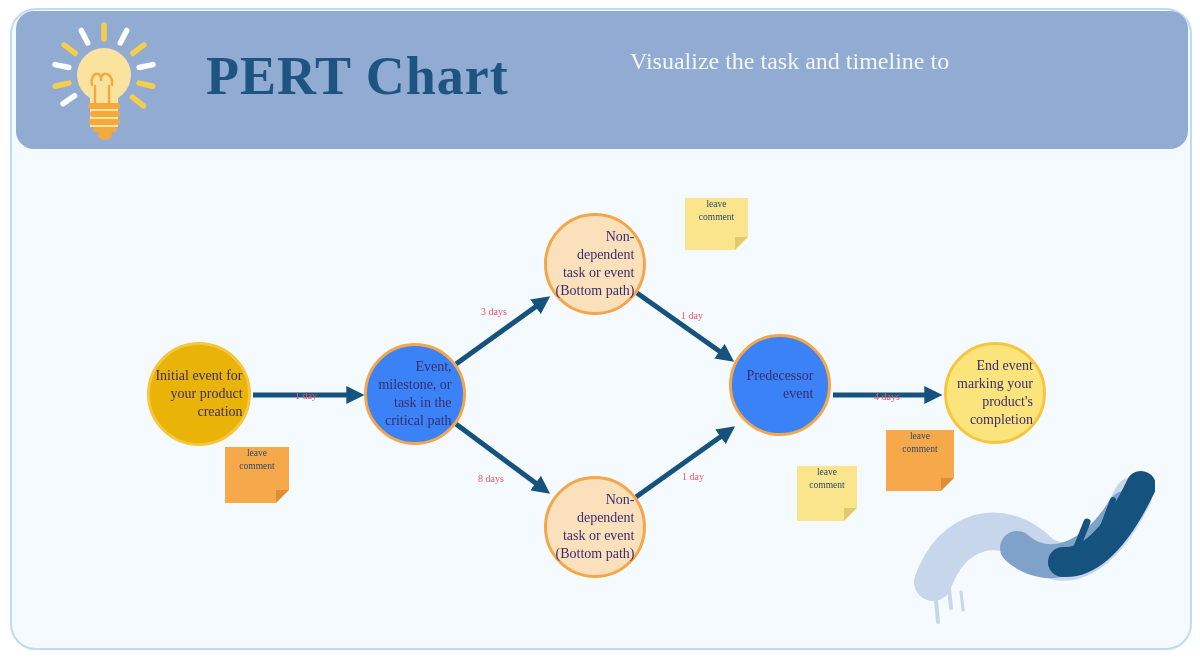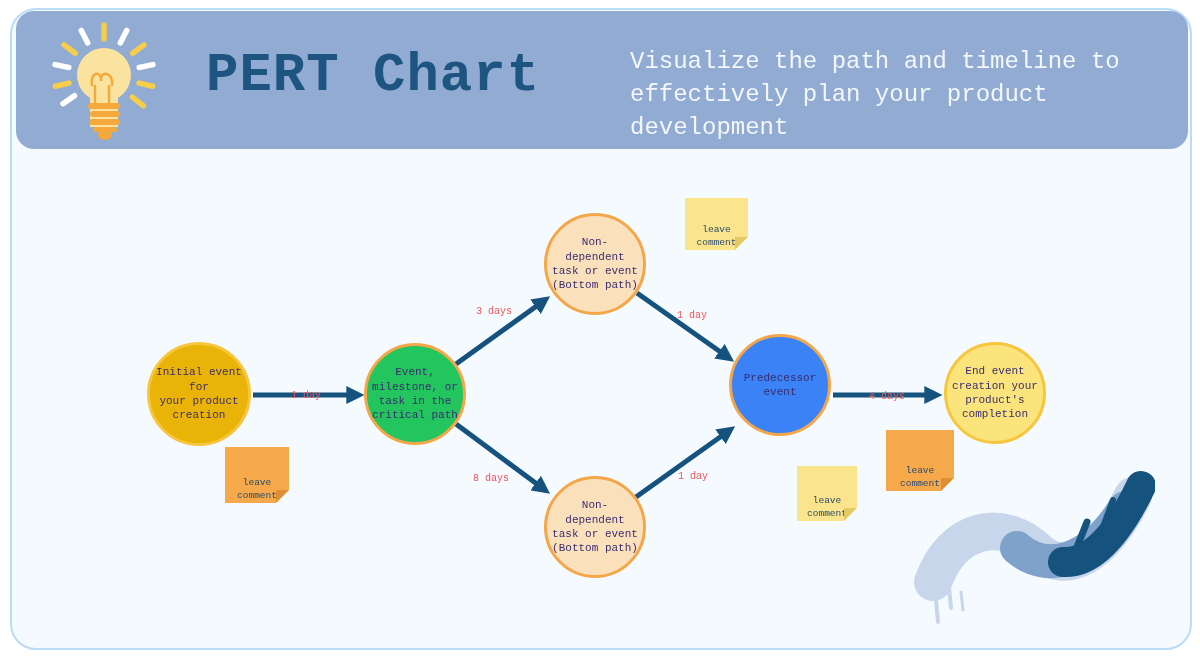--- a/index.html
+++ b/index.html
@@ -1,33 +1,33 @@
 <!DOCTYPE html>
 <html><head>
 <meta charset="utf-8">
 <style>
   html,body{margin:0;padding:0;background:#ffffff;}
   .page{position:relative;width:1200px;height:661px;background:#ffffff;overflow:hidden;
-        font-family:Liberation Mono, monospace;}
+        font-family:Liberation Serif, serif;}
   .canvas{position:absolute;left:10px;top:8px;width:1178px;height:638px;
           background:#F5FAFE;border:2px solid #BCDCF5;border-radius:26px;}
   .header{position:absolute;left:16px;top:11px;width:1172px;height:138px;
           background:#92ABD2;border-radius:18px;}
   .bulb{position:absolute;left:30px;top:6px;}
   .title{position:absolute;left:190px;top:34px;margin:0;font-size:54px;font-weight:700;
          letter-spacing:1px;color:#1E5480;}
   .subtitle{position:absolute;left:614px;top:34px;font-size:24px;line-height:33px;color:#F3F7FB;}
   .edges{position:absolute;left:0;top:0;width:1200px;height:661px;pointer-events:none;}
   .layer{position:absolute;left:0;top:0;width:0;height:0;}
   .node{position:absolute;border:3px solid;border-radius:50%;display:flex;align-items:center;
-        justify-content:center;text-align:center;font-size:11px;line-height:1.3;
+        justify-content:center;text-align:right;font-size:14px;line-height:1.3;
         white-space:pre-line;box-sizing:border-box;color:#3A2D6E;}
   .edge-label{position:absolute;transform:translate(-50%,-50%);font-size:10px;
               font-weight:400;white-space:nowrap;}
-  .note{position:absolute;display:flex;align-items:flex-end;justify-content:center;
+  .note{position:absolute;display:flex;align-items:flex-start;justify-content:center;
         text-align:center;font-size:9.5px;line-height:1.35;white-space:pre-line;
         clip-path:polygon(0 0,100% 0,100% calc(100% - 13px),calc(100% - 13px) 100%,0 100%);}
   .fold{position:absolute;right:0;bottom:0;width:13px;height:13px;
         clip-path:polygon(0 0,100% 0,0 100%);}
   .brush{position:absolute;left:905px;top:460px;}
 </style>
 </head>
 <body>
 
 <div class="page">
@@ -54,22 +54,21 @@
       <line x1="49" y1="68" x2="49" y2="86" stroke="#F5A83C" stroke-width="2.4"></line>
       <line x1="63" y1="68" x2="63" y2="86" stroke="#F5A83C" stroke-width="2.4"></line>
       <rect x="42" y="86" width="32" height="6" rx="3" fill="#F5A83C"></rect>
       <rect x="44" y="94" width="30" height="6" rx="3" fill="#F5A83C"></rect>
       <rect x="43" y="102" width="31" height="6" rx="3" fill="#F5A83C"></rect>
       <rect x="47" y="110" width="24" height="5" rx="2.5" fill="#F5A83C"></rect>
       <ellipse cx="59" cy="118" rx="7" ry="5" fill="#F5A83C"></ellipse>
     </svg>
     <h1 class="title" style="color: rgb(30, 84, 128);">PERT Chart</h1>
     <div class="subtitle" style="color: rgb(243, 247, 251);">
-      <div>Visualize the path and timeline to</div>
-      <div>effectively plan your product development</div>
+      <div>Visualize the task and timeline to</div>
     </div>
   </header>
 
   <svg class="edges" id="edges-svg" viewBox="0 0 1200 661">
     <defs>
       <marker id="arrowhead" viewBox="0 0 10 10" refX="6.5" refY="5" markerWidth="3.6" markerHeight="3.6" orient="auto-start-reverse">
         <path d="M0 0 L10 5 L0 10 z" fill="#15527D"></path>
       </marker>
     </defs>
   <line x1="253" y1="395" x2="358" y2="395" stroke="#15527D" stroke-width="5" marker-end="url(#arrowhead)"></line>
@@ -85,36 +84,36 @@
       <div class="edge-label" style="left: 494px; top: 311px; color: rgb(240, 85, 92);">3 days</div>
       <div class="edge-label" style="left: 491px; top: 478px; color: rgb(240, 85, 92);">8 days</div>
       <div class="edge-label" style="left: 692px; top: 315px; color: rgb(240, 85, 92);">1 day</div>
       <div class="edge-label" style="left: 693px; top: 476px; color: rgb(240, 85, 92);">1 day</div>
       <div class="edge-label" style="left: 887px; top: 396px; color: rgb(240, 85, 92);">4 days</div>
     </div>
   <div class="layer" id="nodes-layer">
       <div class="node" style="left: 147px; top: 342px; height: 104px; width: 104px; background: #eab308; border-color: rgb(246, 198, 63); color: rgb(58, 45, 110);">Initial event for
 your product
 creation</div>
-      <div class="node" style="left: 364px; top: 343px; height: 102px; width: 102px; background: #22c55e; border-color: rgb(243, 167, 74); color: rgb(58, 45, 110);">Event,
+      <div class="node" style="left: 364px; top: 343px; height: 102px; width: 102px; background: #3b82f6; border-color: rgb(243, 167, 74); color: rgb(58, 45, 110);">Event,
 milestone, or
 task in the
 critical path</div>
       <div class="node" style="left: 544px; top: 213px; height: 102px; width: 102px; background: rgb(251, 224, 188); border-color: rgb(243, 167, 74); color: rgb(58, 45, 110);">Non-
 dependent
 task or event
 (Bottom path)</div>
       <div class="node" style="left: 544px; top: 476px; height: 102px; width: 102px; background: rgb(251, 224, 188); border-color: rgb(243, 167, 74); color: rgb(58, 45, 110);">Non-
 dependent
 task or event
 (Bottom path)</div>
       <div class="node" style="left: 729px; top: 334px; height: 102px; width: 102px; background: #3b82f6; border-color: rgb(243, 167, 74); color: rgb(58, 45, 110);">Predecessor
 event</div>
       <div class="node" style="left: 944px; top: 342px; height: 102px; width: 102px; background: rgb(252, 228, 125); border-color: rgb(246, 198, 63); color: rgb(58, 45, 110);">End event
-creation your
+marking your
 product's
 completion</div>
     </div>
   <div class="layer" id="notes-layer">
       <div class="note" style="left: 225px; top: 447px; width: 64px; height: 56px; background: rgb(246, 169, 75); color: rgb(43, 74, 107);"><span>leave
 comment</span><div class="fold" style="background: rgb(222, 143, 51);"></div></div>
       <div class="note" style="left: 685px; top: 198px; width: 63px; height: 52px; background: rgb(250, 229, 140); color: rgb(43, 74, 107);"><span>leave
 comment</span><div class="fold" style="background: rgb(227, 202, 100);"></div></div>
       <div class="note" style="left: 797px; top: 466px; width: 60px; height: 55px; background: rgb(250, 229, 140); color: rgb(43, 74, 107);"><span>leave
 comment</span><div class="fold" style="background: rgb(227, 202, 100);"></div></div>

